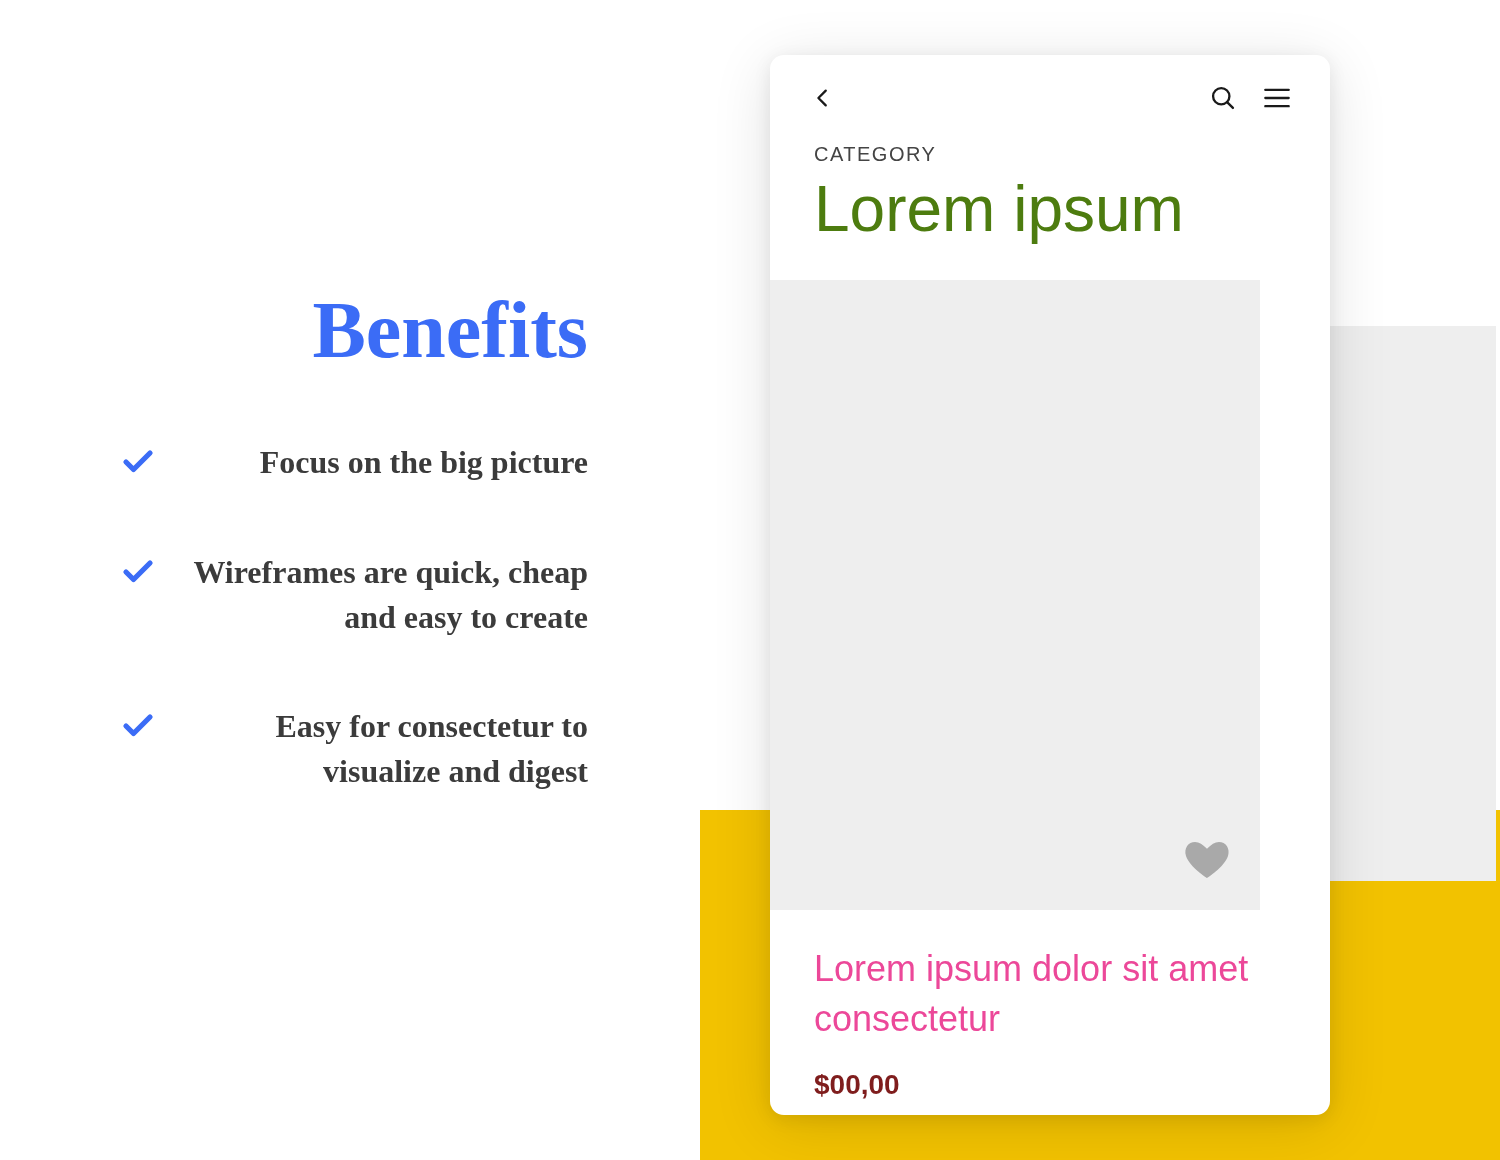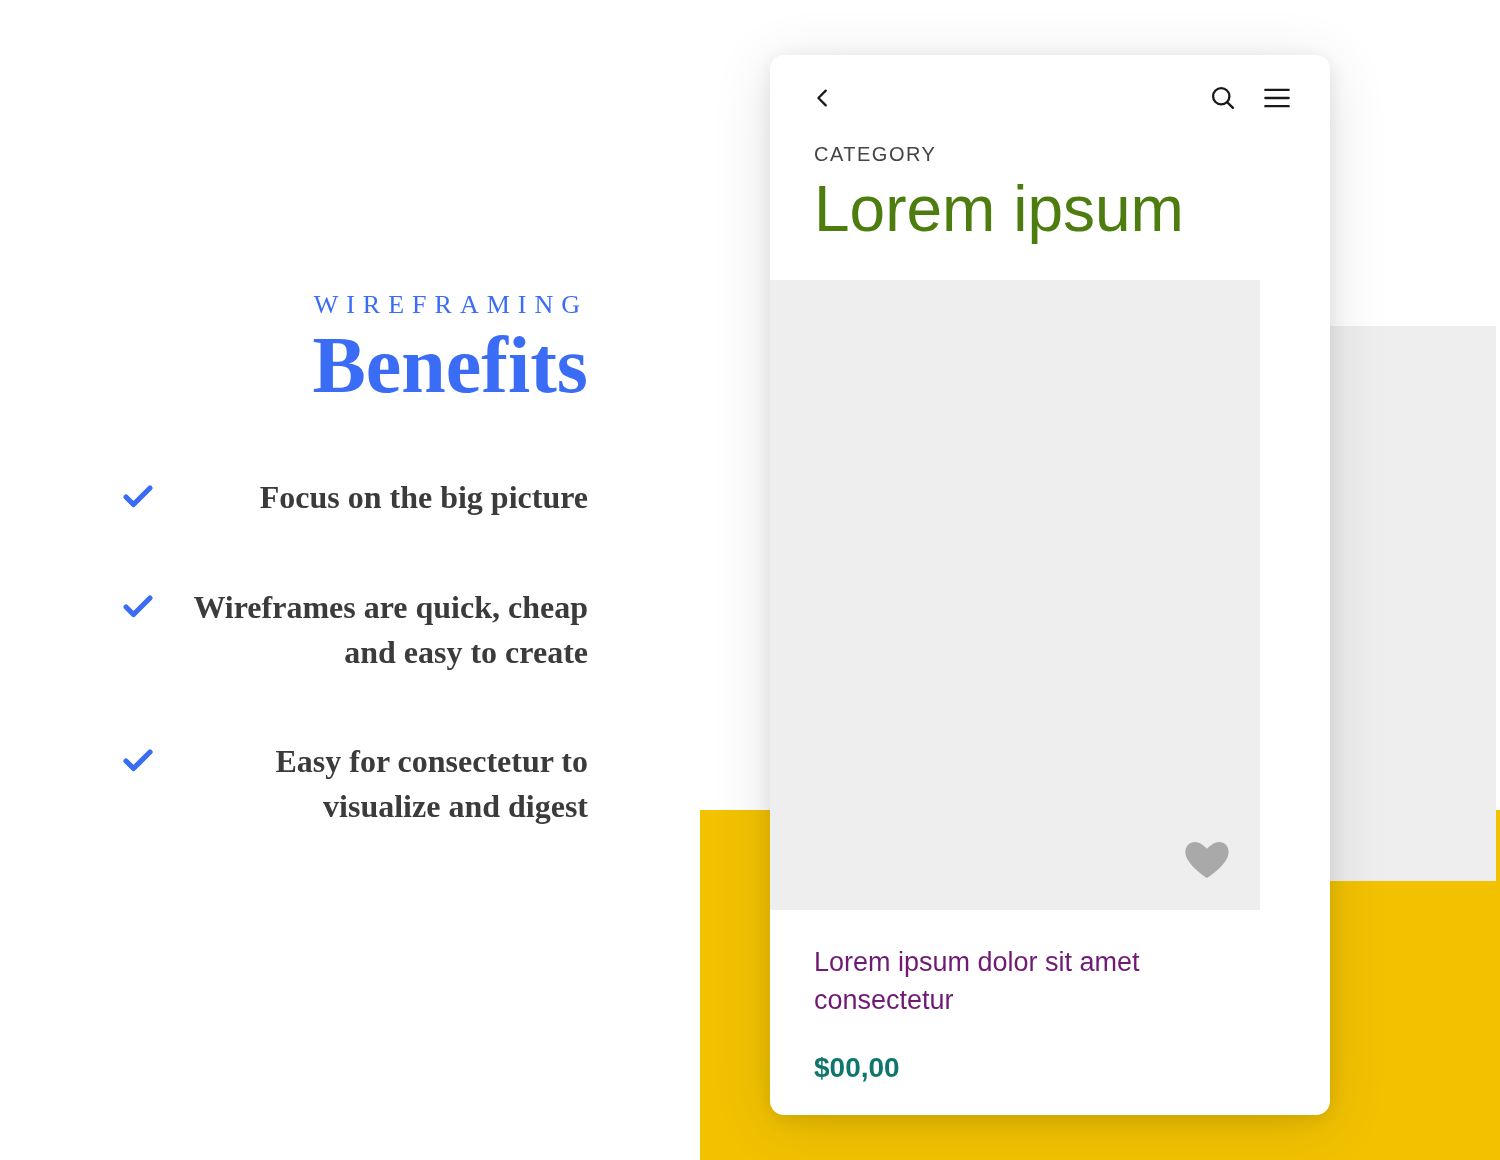--- a/index.html
+++ b/index.html
@@ -130,48 +130,47 @@
       right: 26px;
       bottom: 26px;
       width: 54px;
       height: 48px;
       color: #a9a9a9;
     }
     .product-caption {
       padding: 34px 44px 10px 44px;
     }
     .product-desc {
-      font-size: 27px;
-      color: #701a75;
+      font-size: 36px;
+      color: #ec4899;
       line-height: 1.4;
-      margin-bottom: 32px;
+      margin-bottom: 24px;
     }
     .product-price {
       font-size: 28px;
       font-weight: 700;
-      color: #0f766e;
+      color: #7f1d1d;
     }
     .second-card-peek {
       position: absolute;
       left: 1296px;
       top: 326px;
       width: 200px;
       height: 555px;
       background: #eeeeee;
     }
   </style>
 </head>
 <body>
 
 <div class="yellow-block"></div>
 
 <div class="second-card-peek"></div>
 
 <div class="left-panel">
-  <div class="eyebrow">WIREFRAMING</div>
   <div class="title">Benefits</div>
 
   <div class="benefit-row">
     <svg class="check" viewBox="0 0 24 24" fill="none" stroke="currentColor" stroke-width="3.5" stroke-linecap="round" stroke-linejoin="round">
         <polyline points="4 12 9 17 20 6"></polyline>
       </svg>
     <div class="benefit-text">Focus on the big picture</div>
   </div>
 
   <div class="benefit-row">

